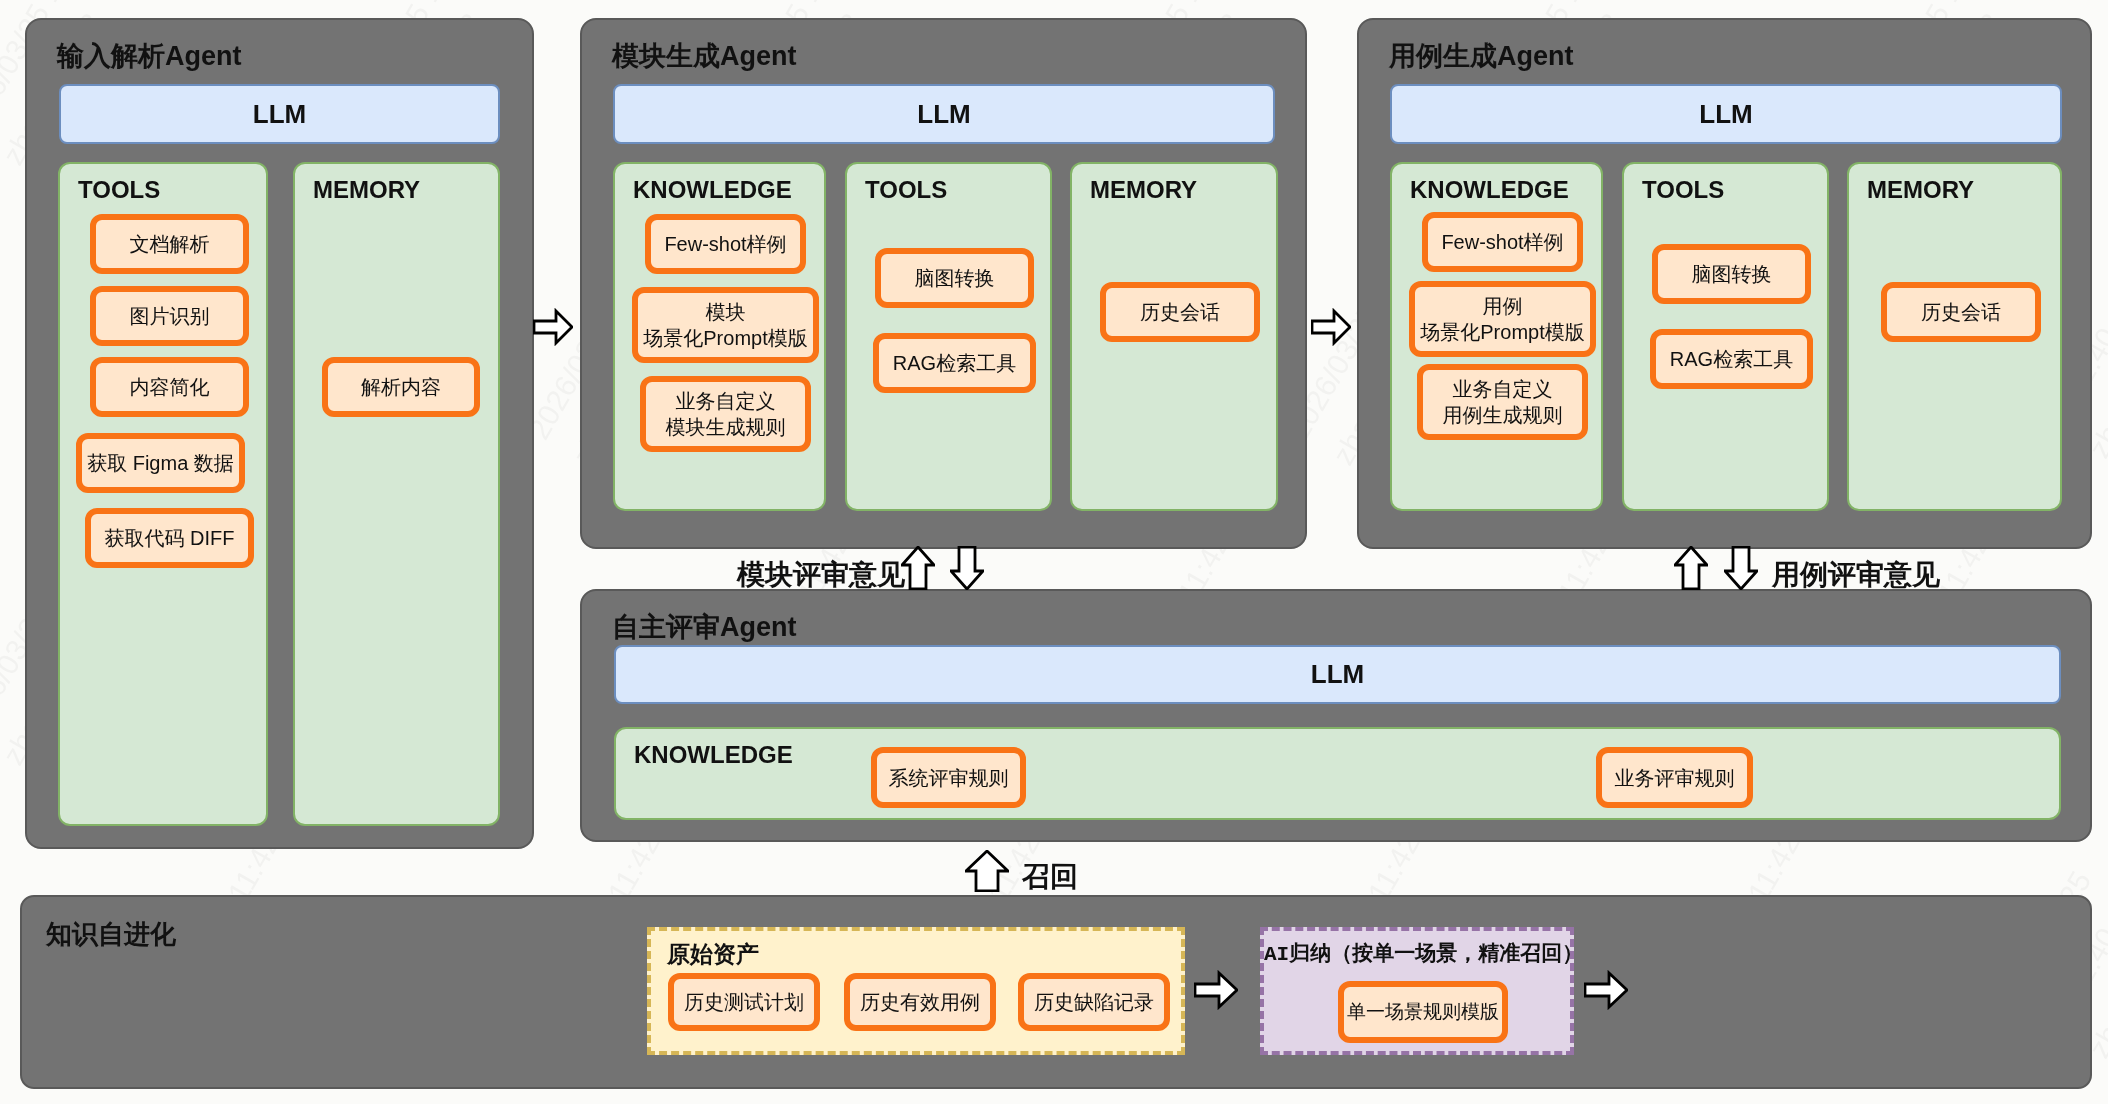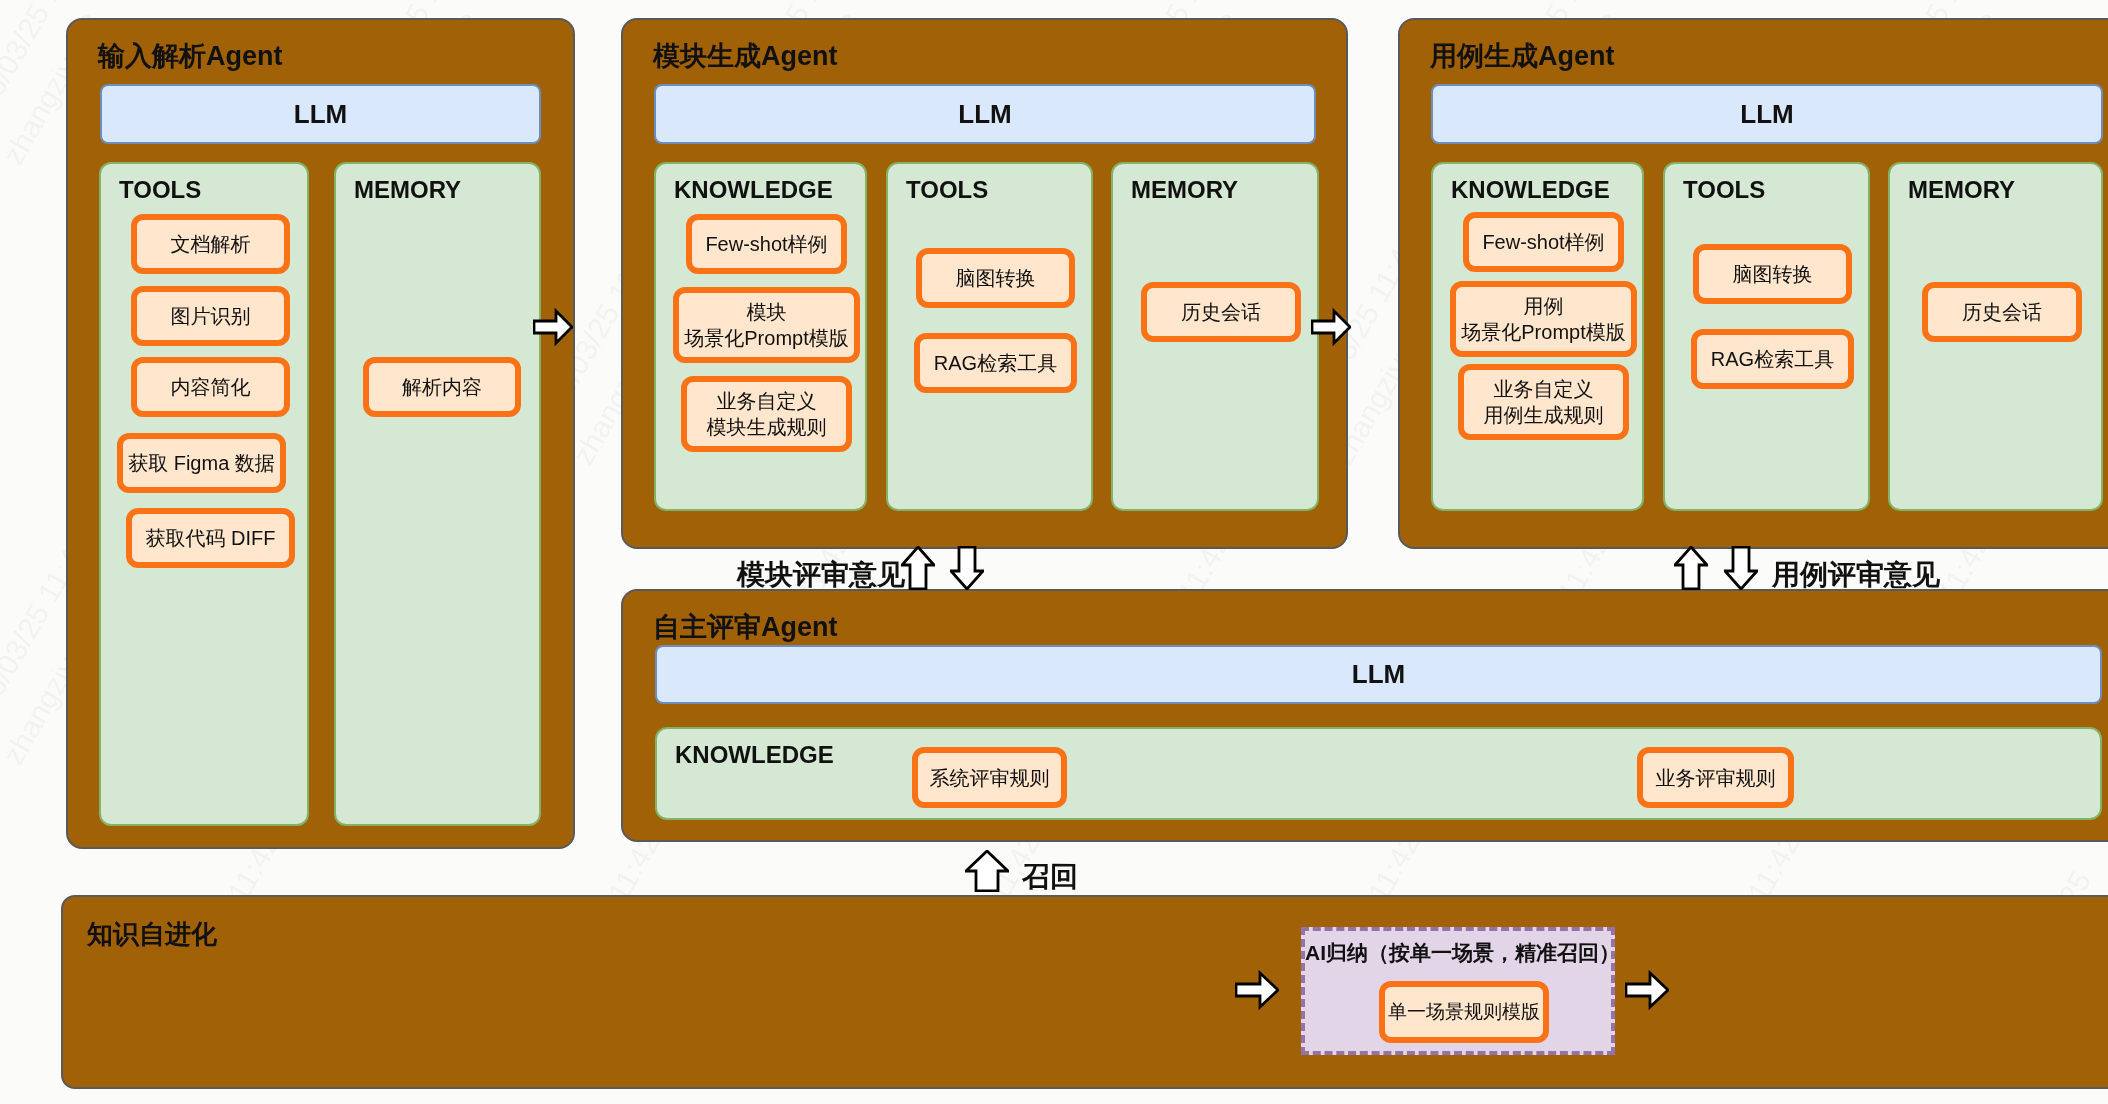--- a/index.html
+++ b/index.html
@@ -4,36 +4,36 @@
 <style>
   html,body{margin:0;padding:0;background:#fbfbf9;}
   body{font-family:"Liberation Sans","DejaVu Sans",sans-serif;color:#111;}
   .canvas{position:relative;width:2108px;height:1104px;background:#fbfbf9;overflow:hidden;}
 
   
   #watermark-layer{position:absolute;inset:0;pointer-events:none;z-index:0;}
   .wm-tile{position:absolute;white-space:pre-line;transform:rotate(-60deg);
     font-size:30px;line-height:1.7;color:rgba(70,70,70,0.05);font-weight:500;}
 
-  .agent-box{position:absolute;background:#a16207;border:2.5px solid #595959;border-radius:16px;z-index:1;margin-left:41px;}
+  .agent-box{position:absolute;background:#737373;border:2.5px solid #595959;border-radius:16px;z-index:1;}
   .agent-title{position:absolute;left:30px;top:18px;font-size:27px;font-weight:bold;color:#111;}
   .llm-bar{position:absolute;background:#dae8fc;border:2px solid #6c8ebf;border-radius:8px;
     display:flex;align-items:center;justify-content:center;font-size:26px;font-weight:bold;}
   .panel{position:absolute;background:#d5e8d4;border:2px solid #82b366;border-radius:12px;}
   .panel-header{position:absolute;left:18px;top:12px;font-size:24px;font-weight:bold;}
   .item{position:absolute;background:#ffe6cc;border:6px solid #f97316;border-radius:12px;
     display:flex;align-items:center;justify-content:center;text-align:center;
     font-size:20px;line-height:1.3;white-space:pre-line;}
   .arrow{position:absolute;z-index:2;}
   .flow-label{position:absolute;font-size:28px;font-weight:bold;z-index:2;white-space:nowrap;}
 
   .dashed-box{position:absolute;border-style:dashed;border-width:4px;}
   .dashed-title{position:absolute;left:16px;top:8px;font-size:23px;font-weight:bold;white-space:nowrap;}
   .dashed-title-center{position:absolute;left:0;right:0;top:8px;text-align:center;
-    font-size:21px;font-weight:bold;white-space:nowrap;}
+    font-size:21px;font-weight:bold;white-space:nowrap;font-family:Liberation Mono, monospace;}
 </style>
 </head>
 <body>
 
 <div class="canvas">
   <div id="watermark-layer">
       <div class="wm-tile" style="left: -80px; top: -20px;">2026/03/25 11:42:40
 zhangziyu08</div>
       <div class="wm-tile" style="left: 300px; top: -20px;">2026/03/25 11:42:40
 zhangziyu08</div>
@@ -188,20 +188,26 @@
 
   <svg class="arrow" style="left:965px;top:850px" width="44" height="42" viewBox="0 0 44 42">
     <polygon points="22,1 43,21 33,21 33,41 11,41 11,21 1,21" fill="#ffffff" stroke="#000000" stroke-width="2.8"></polygon>
   </svg>
   <div class="flow-label" style="left:1022px;top:858px">召回</div>
 
   <div class="agent-box" style="left:20px;top:895px;width:2068px;height:190px;border-radius:14px">
     <div class="agent-title" style="left:24px;top:20px;font-size:26px">知识自进化</div>
 
 
+    <div class="dashed-box" style="left:625px;top:30px;width:530px;height:120px;background:#fff2cc;border-color:#d6b656">
+      <div class="dashed-title">原始资产</div>
+      <div class="item" style="left:17px;top:42px;width:140px;height:46px">历史测试计划</div>
+      <div class="item" style="left:193px;top:42px;width:140px;height:46px">历史有效用例</div>
+      <div class="item" style="left:367px;top:42px;width:140px;height:46px">历史缺陷记录</div>
+    </div>
 
     <svg class="arrow" style="left:1172px;top:73px" width="44" height="40" viewBox="0 0 44 40">
       <polygon points="1,14 25,14 25,3 43,20 25,37 25,26 1,26" fill="#ffffff" stroke="#000000" stroke-width="2.8"></polygon>
     </svg>
 
     <div class="dashed-box" style="left:1238px;top:30px;width:306px;height:120px;background:#e1d5e7;border-color:#9673a6">
       <div class="dashed-title-center">AI归纳（按单一场景，精准召回）</div>
       <div class="item" style="left:74px;top:50px;width:158px;height:50px;font-size:19px">单一场景规则模版</div>
     </div>
 

